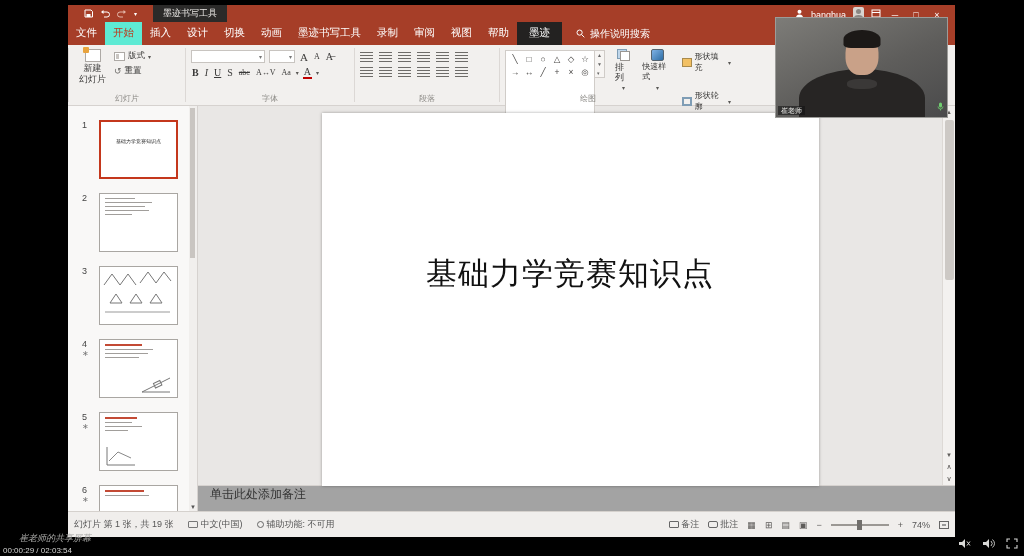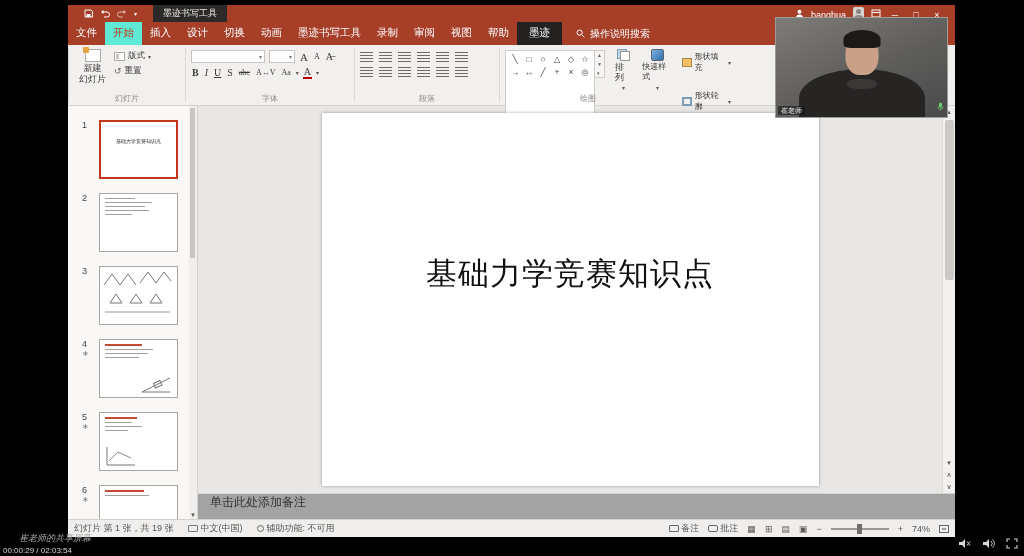--- a/index.html
+++ b/index.html
@@ -105,21 +105,21 @@
              flex-direction:column; align-items:center; font-size:6px; color:#5E5C5A; flex:0 0 auto; }
   .vtrack { flex:1 1 auto; width:100%; position:relative; }
   .vthumb { position:absolute; left:2px; top:2px; width:9px; height:160px; background:#CDC9C5; border-radius:2px; }
   .vbtn { padding:3px 0; width:100%; text-align:center; }
   .chev { font-size:7px; padding:2px 0; width:100%; text-align:center; color:#4A4846; }
 
   .notes { height:26px; background:#a3a3a3; border-top:1px solid #D6D2CF; display:flex;
            align-items:flex-start; padding-left:12px; font-size:12px; color:#333; flex:0 0 auto; }
 
   
-  .status { height:18px; background:#F0EEEC; border-top:1px solid #D5D1CD; display:flex;
+  .status { height:26px; background:#F0EEEC; border-top:1px solid #D5D1CD; display:flex;
             align-items:center; font-size:9px; color:#555; padding:0 6px; gap:14px; flex:0 0 auto; }
   .sb-left { display:flex; align-items:center; gap:14px; }
   .sb-right { margin-left:auto; display:flex; align-items:center; gap:9px; }
   .sb-ic { font-size:9px; color:#5E5C5A; }
   .kbd-ic { width:10px; height:7px; border:1px solid #777; border-radius:1px; display:inline-block; margin-right:3px; vertical-align:middle; }
   .acc-ic { width:7px; height:7px; border:1px solid #666; border-radius:50%; display:inline-block; margin-right:3px; vertical-align:middle; }
   .bubble { width:10px; height:7px; border:1px solid #666; border-radius:2px; display:inline-block; margin-right:2px; vertical-align:middle; }
   .ztrack { width:58px; height:2px; background:#9B9894; position:relative; }
   .zthumb { position:absolute; left:26px; top:-4px; width:5px; height:10px; background:#716F6C; }
   .fit-ic { width:10px; height:8px; border:1px solid #666; display:inline-block; position:relative; }

